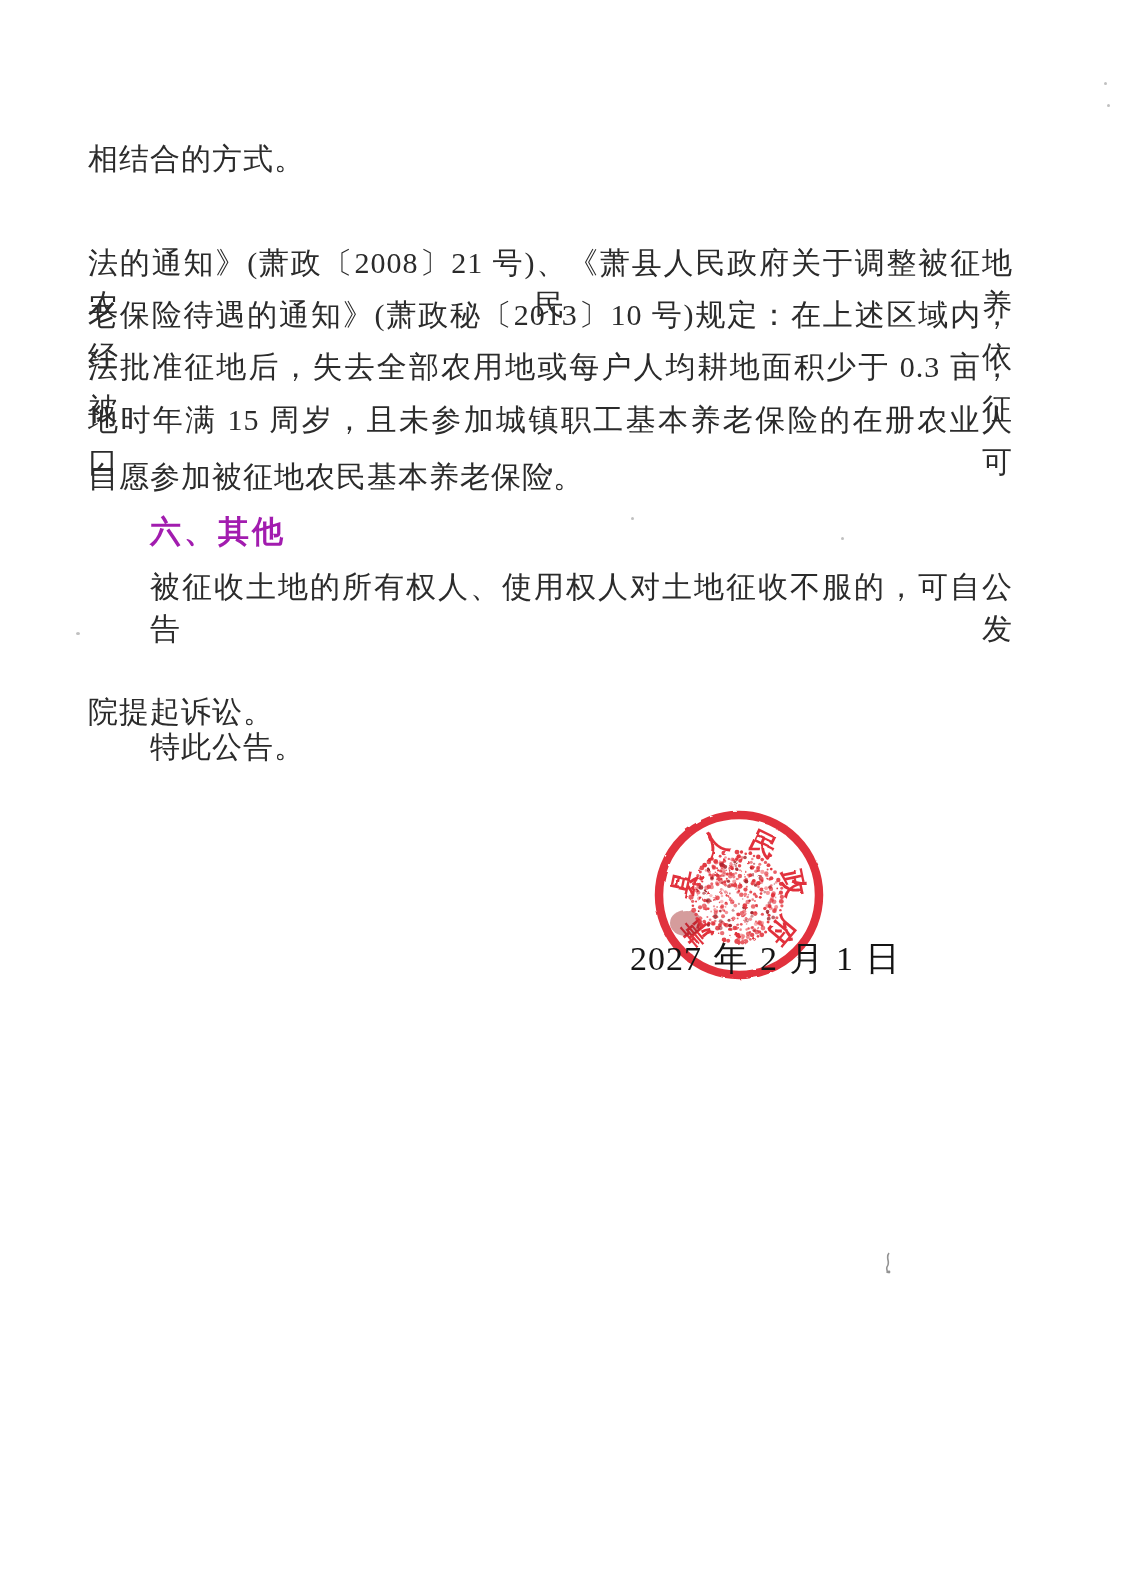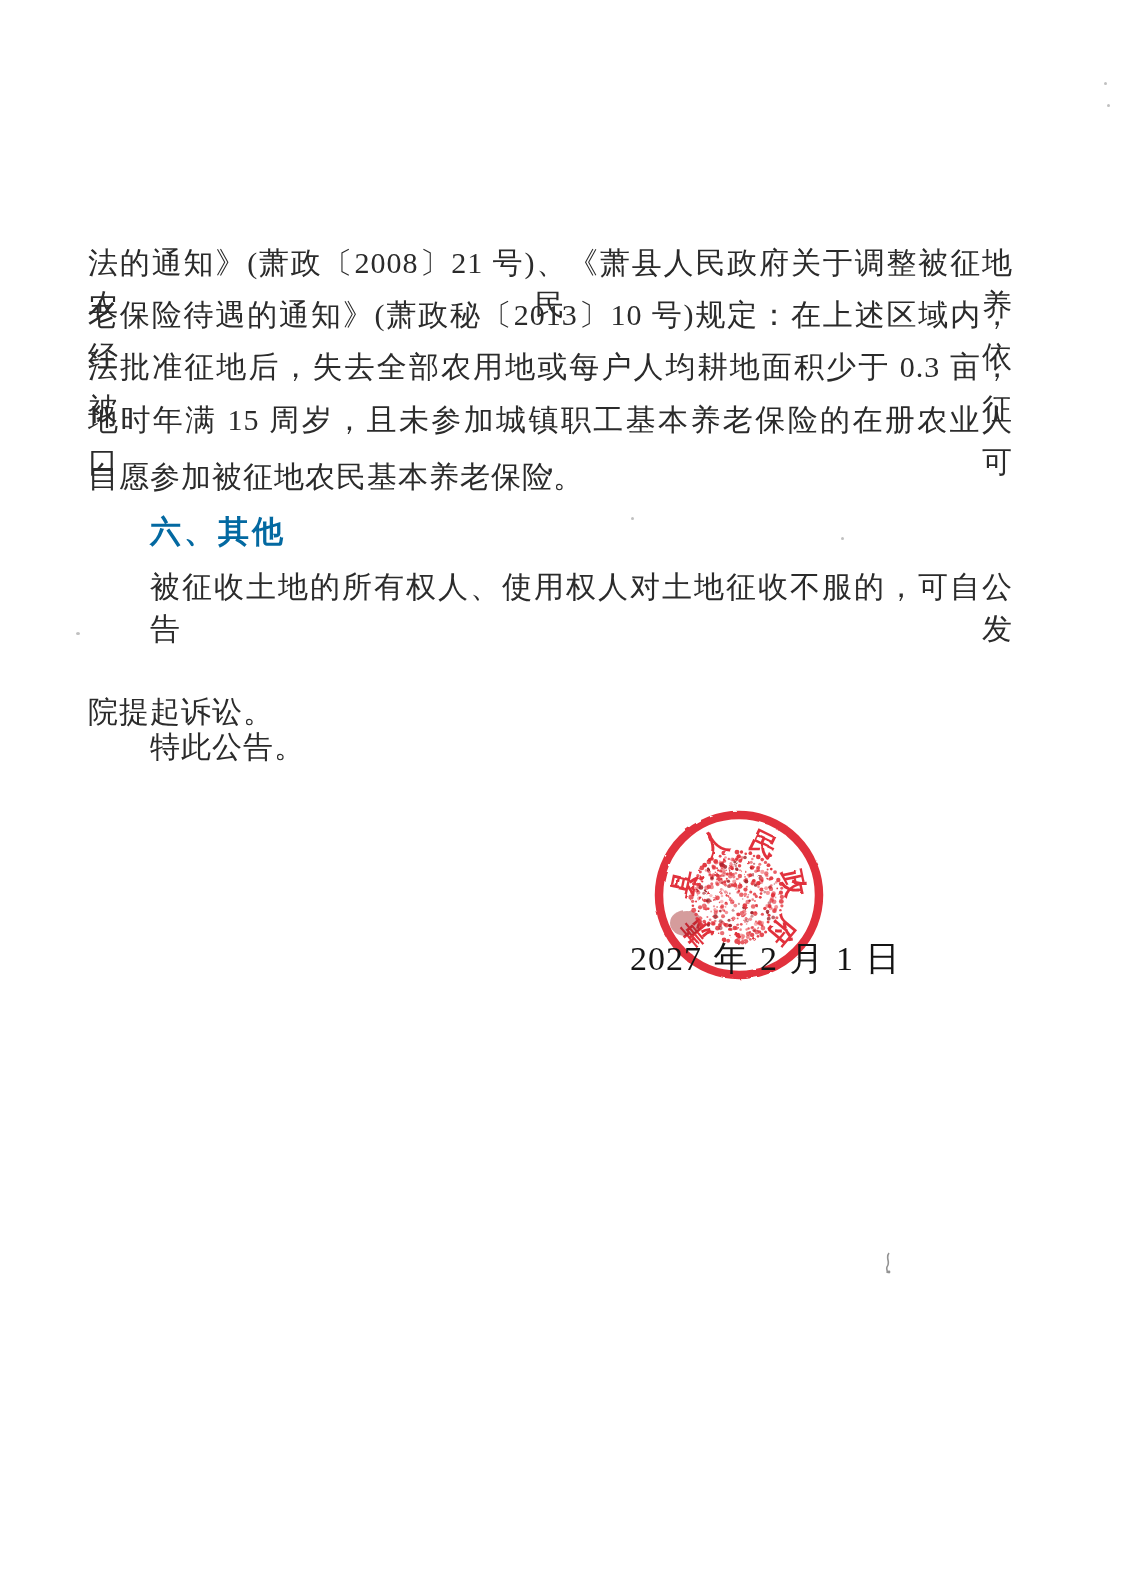--- a/index.html
+++ b/index.html
@@ -34,21 +34,21 @@
   }
   .line.stretch {
     text-align-last: justify;
     white-space: normal;
   }
   .line.heading {
     font-family: "Liberation Sans", "DejaVu Sans", sans-serif;
     font-weight: 700;
     font-size: 31px;
     letter-spacing: 3px;
-    color: #0369a1;
+    color: #a21caf;
   }
   .seal {
     position: absolute;
     left: 648px;
     top: 804px;
     width: 182px;
     height: 182px;
     mix-blend-mode: multiply;
     opacity: 0.95;
   }
@@ -78,20 +78,21 @@
     height: 24px;
     opacity: 0.75;
   }
 </style>
 </head>
 <body>
 
 <div class="page">
 
   <div class="textblock" id="lines-container">
+      <div class="line" style="top: 138px;">相结合的方式。</div>
       <div class="line stretch" style="top: 242px;">法的通知》(萧政〔2008〕21 号)、《萧县人民政府关于调整被征地农民养</div>
       <div class="line stretch" style="top: 294px;">老保险待遇的通知》(萧政秘〔2013〕10 号)规定：在上述区域内，经依</div>
       <div class="line stretch" style="top: 346px;">法批准征地后，失去全部农用地或每户人均耕地面积少于 0.3 亩，被征</div>
       <div class="line stretch" style="top: 399px;">地时年满 15 周岁，且未参加城镇职工基本养老保险的在册农业人口，可</div>
       <div class="line" style="top: 456px;">自愿参加被征地农民基本养老保险。</div>
       <div class="line heading" style="top: 511px; padding-left: 62px;">六、其他</div>
       <div class="line stretch" style="top: 566px; padding-left: 62px;">被征收土地的所有权人、使用权人对土地征收不服的，可自公告发</div>
       <div class="line" style="top: 691px;">院提起诉讼。</div>
       <div class="line" style="top: 726px; padding-left: 62px;">特此公告。</div>
     </div>

